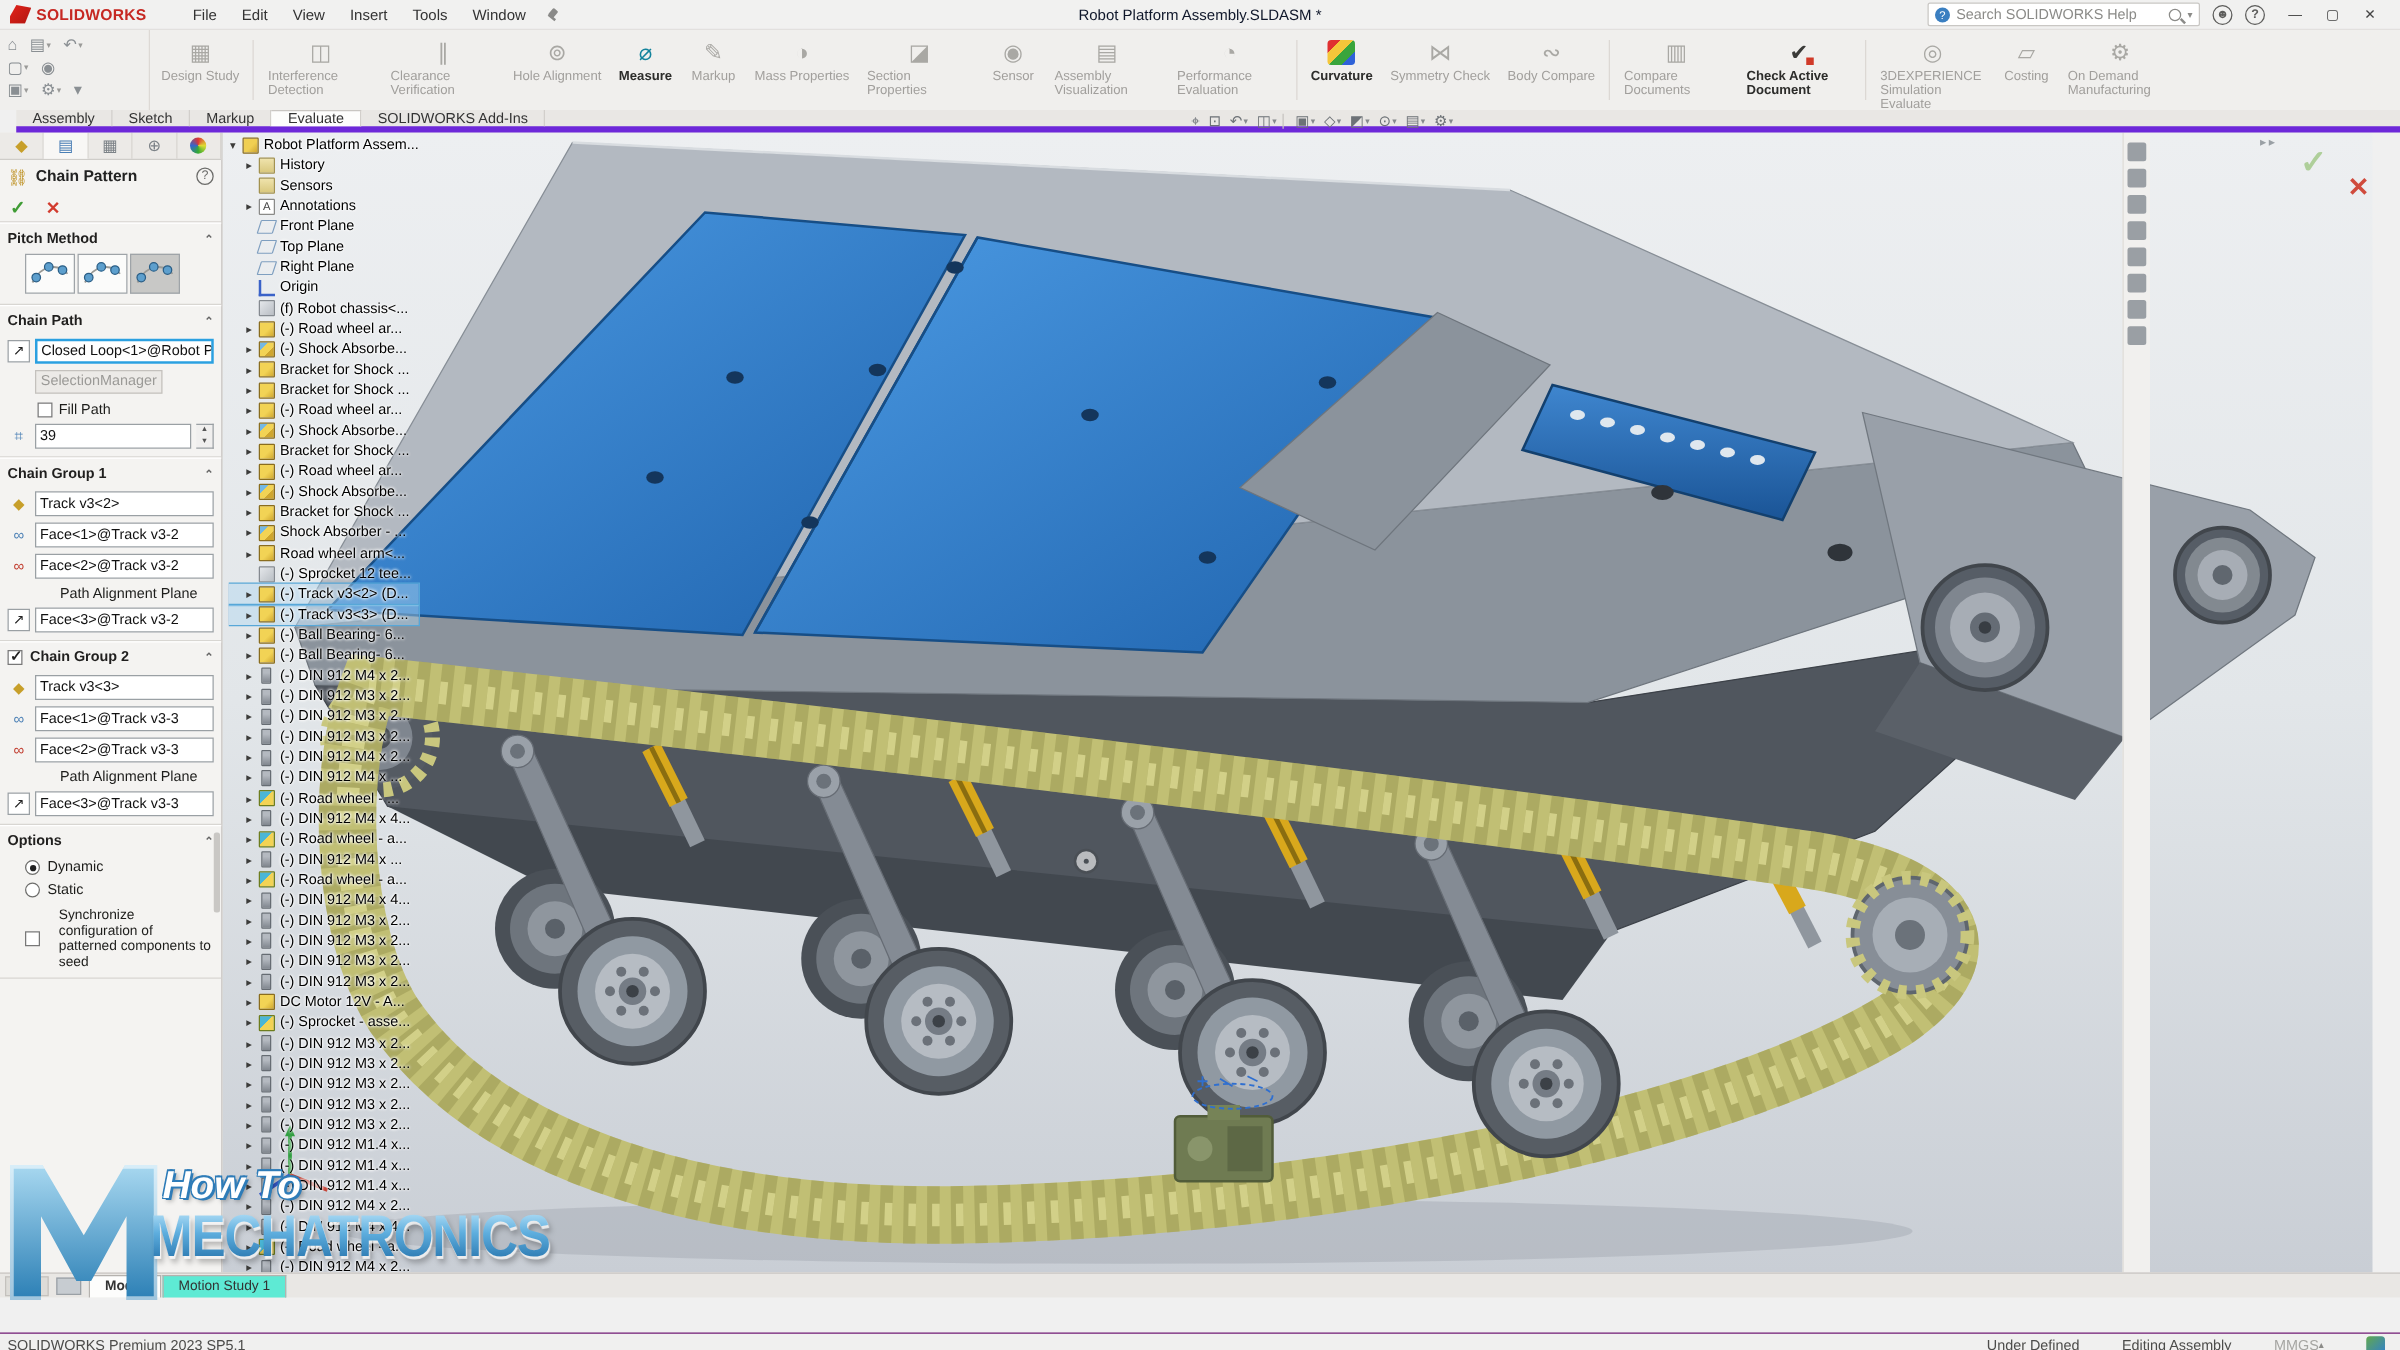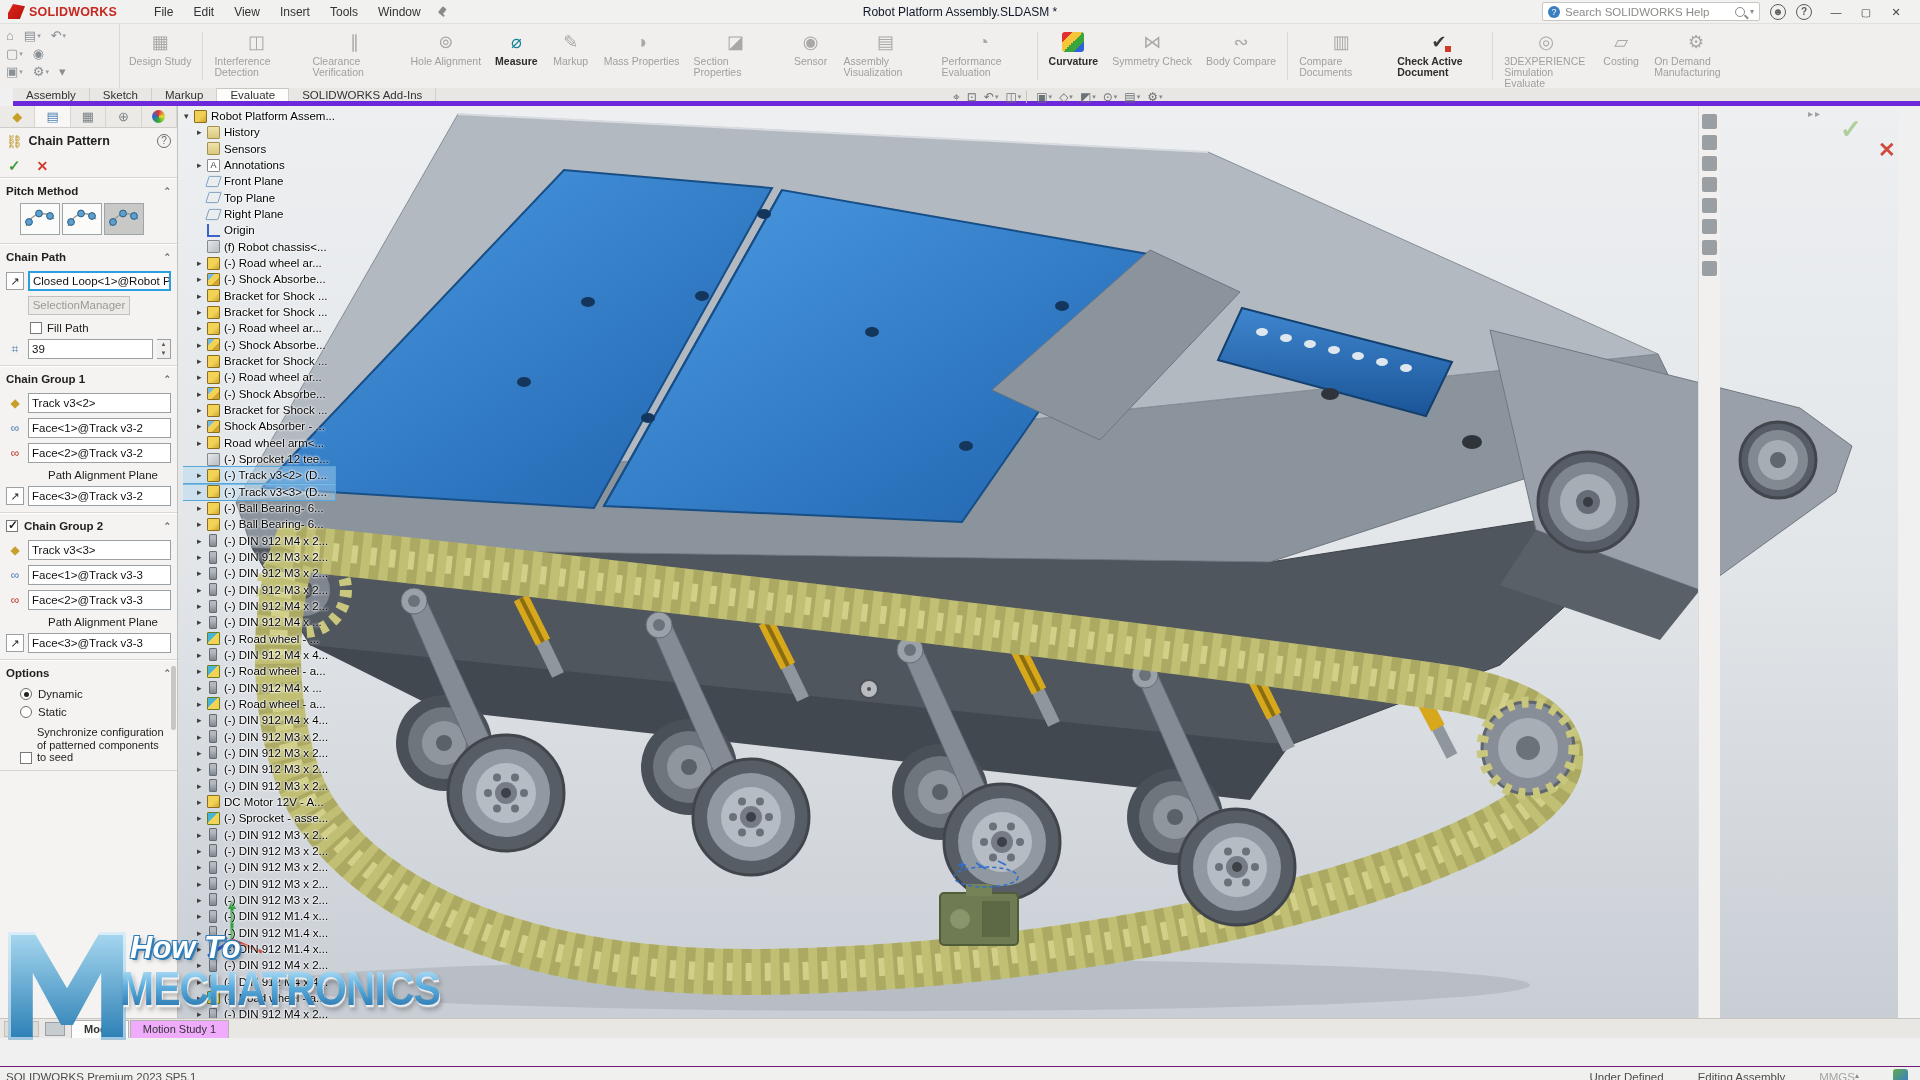--- a/index.html
+++ b/index.html
@@ -100,21 +100,21 @@
   .selmgr{margin:5px 0 0 22px;width:102px;height:19px;background:#eceae7;border:1px solid #c4c1bd;color:#9b9a97;font-size:11.5px;text-align:center;line-height:17px}
   .cb-row{display:flex;align-items:center;gap:5px;margin:7px 0 0 24px}
   .cb{width:12px;height:12px;background:#fff;border:1px solid #787878;flex:none;position:relative}
   .cb.checked::after{content:"✓";position:absolute;left:1px;top:-3px;font-size:12px;color:#222}
   .spin{width:14px;flex:none;height:20px;border:1px solid #9aa0a4;border-left:none;background:#f0efee;display:flex;flex-direction:column}
   .spin span{flex:1;font-size:6px;line-height:9px;text-align:center;color:#555}
   .plane-label{margin:6px 0 0 42px;color:#1d1d1b}
   .radio-row{display:flex;align-items:center;gap:6px;margin:6px 0 0 14px}
   .radio{width:12px;height:12px;border-radius:50%;border:1px solid #6e6e6c;background:#fff;flex:none;position:relative}
   .radio.on::after{content:"";position:absolute;left:2.5px;top:2.5px;width:5px;height:5px;border-radius:50%;background:#222}
-  .sync-row{display:flex;gap:5px;margin:8px 0 0 14px;align-items:flex-end}
+  .sync-row{display:flex;gap:15px;margin:8px 0 0 14px;align-items:center}
   .sync-text{font-size:11px;line-height:12.5px;max-width:130px}
   .pm-scroll{position:absolute;right:1px;top:560px;width:5px;height:64px;background:#c9c7c4;border-radius:2px}
 
   
   .tree{position:absolute;left:183px;top:108px;width:160px;height:910px;z-index:8;overflow:hidden}
   .trow{display:flex;align-items:center;height:16.33px;position:relative}
   .tarr{width:11px;flex:none;font-size:9px;color:#3c3c3a;padding-left:1px}
   .trow .tarr::before{content:""}
   .trow.arr-right .tarr::before{content:"▸"}
   .trow.arr-down .tarr::before{content:"▾"}
@@ -132,21 +132,21 @@
   .tic-part-fixed{background:linear-gradient(135deg,#e4e7ea,#b9bec4);border:1px solid #858a90}
   .tic-shock{background:linear-gradient(135deg,#74b8e4 0 30%,#f2d355 30% 65%,#cfa62f 65%);border:1px solid #8a6d1e}
   .tic-part-blue{background:linear-gradient(135deg,#4ab6d6 0 45%,#f2d355 45%);border:1px solid #6d7d1e}
   .tic-bolt{background:linear-gradient(#b4b9c0 30%,#81878f);border:1px solid #666c73;width:8px;margin-left:2px;margin-right:7px}
 
   
   .bottomtabs{position:absolute;left:0;top:1018px;width:1920px;height:20px;background:#e9e7e4;border-top:1px solid #c9c6c2;display:flex;align-items:flex-end;z-index:12}
   .btab-nav{display:flex;gap:1px;padding:0 4px 1px 4px}
   .btab-nav span{width:17px;height:16px;background:#dedcd8;border:1px solid #c4c1bd;color:#777;font-size:9px;text-align:center;line-height:15px}
   .film-ic{width:20px;height:14px;background:#c7ccd1;border:1px solid #9aa0a5;margin:0 6px 2px 2px}
-  .btab{font-size:11px;padding:2px 12px 3px;border:1px solid #b5b2ae;border-bottom:none;color:#333;background:#f0abfc;margin-right:1px}
+  .btab{font-size:11px;padding:2px 12px 3px;border:1px solid #b5b2ae;border-bottom:none;color:#333;background:#5eead4;margin-right:1px}
   .btab.active{background:#fdfdfc;font-weight:bold}
   .statusbar{position:absolute;left:0;top:1066px;width:1920px;height:20px;background:#f0f0ef;border-top:1px solid #701a75;display:flex;align-items:center;font-size:11.5px;color:#4c4c4a;z-index:12}
   .status-left{padding-left:6px}
   .status-right{margin-left:auto;display:flex;align-items:center;gap:34px;padding-right:12px}
   .units{color:#a5a5a2;display:flex;gap:0;align-items:flex-start}
   .units .u-caret{font-size:8px;color:#8b8b88}
   .tip-ic{width:15px;height:15px;border-radius:3px;background:linear-gradient(135deg,#62a84e,#2f7fd0)}
   .urlbar{position:absolute;left:0;top:1058px;width:1920px;height:22px;background:#fefefe;z-index:12}
   .urlbar span{font-family:"DejaVu Sans Mono",monospace;font-size:19px;letter-spacing:2.5px;color:#141414;padding-left:10px;line-height:22px}
 

